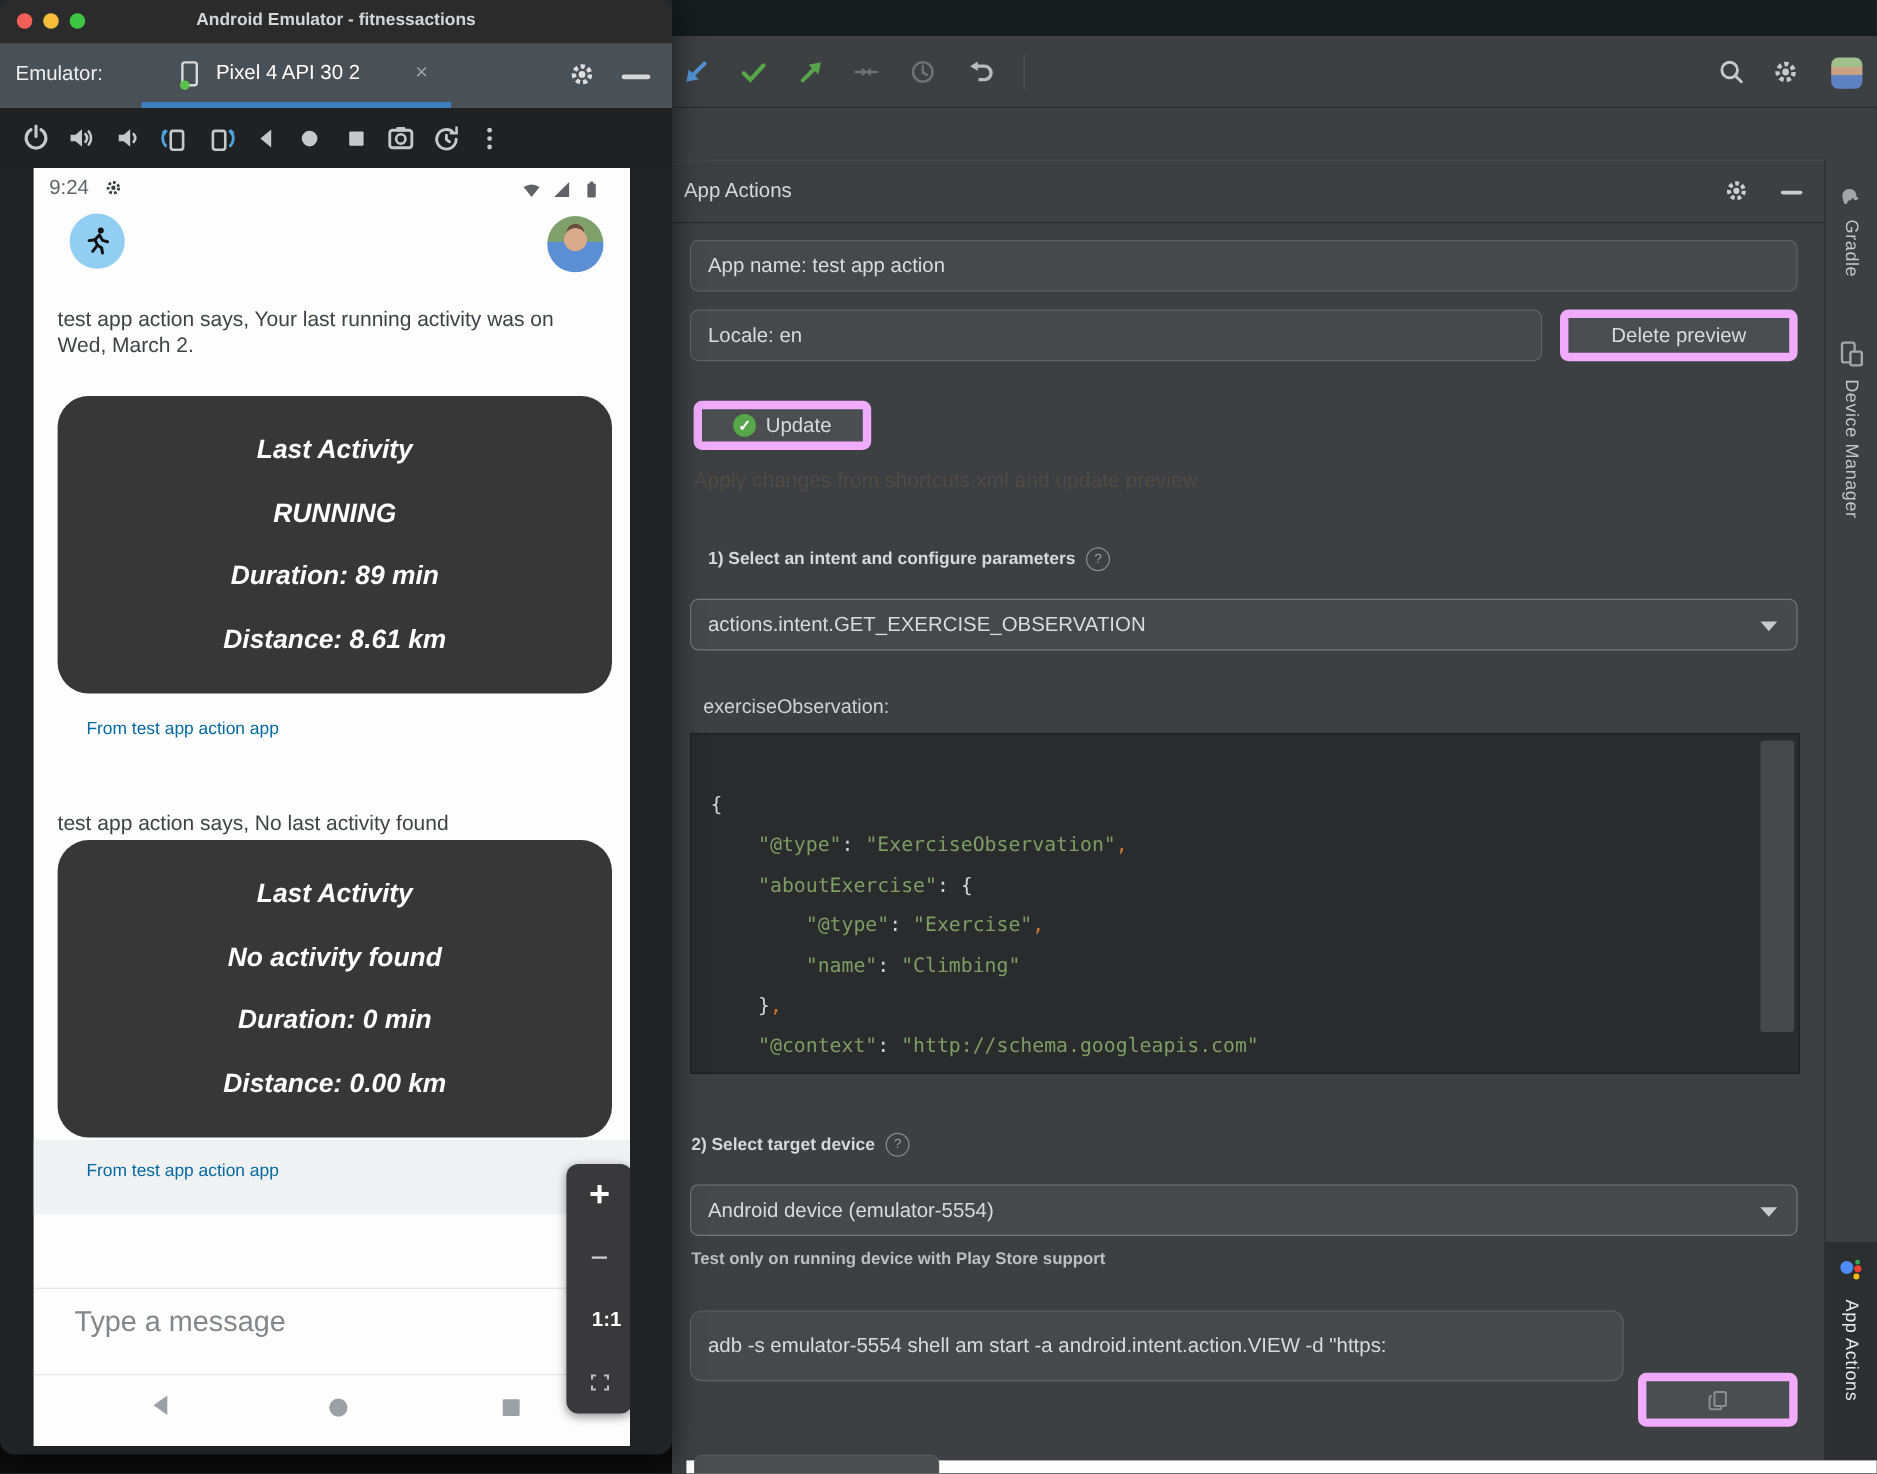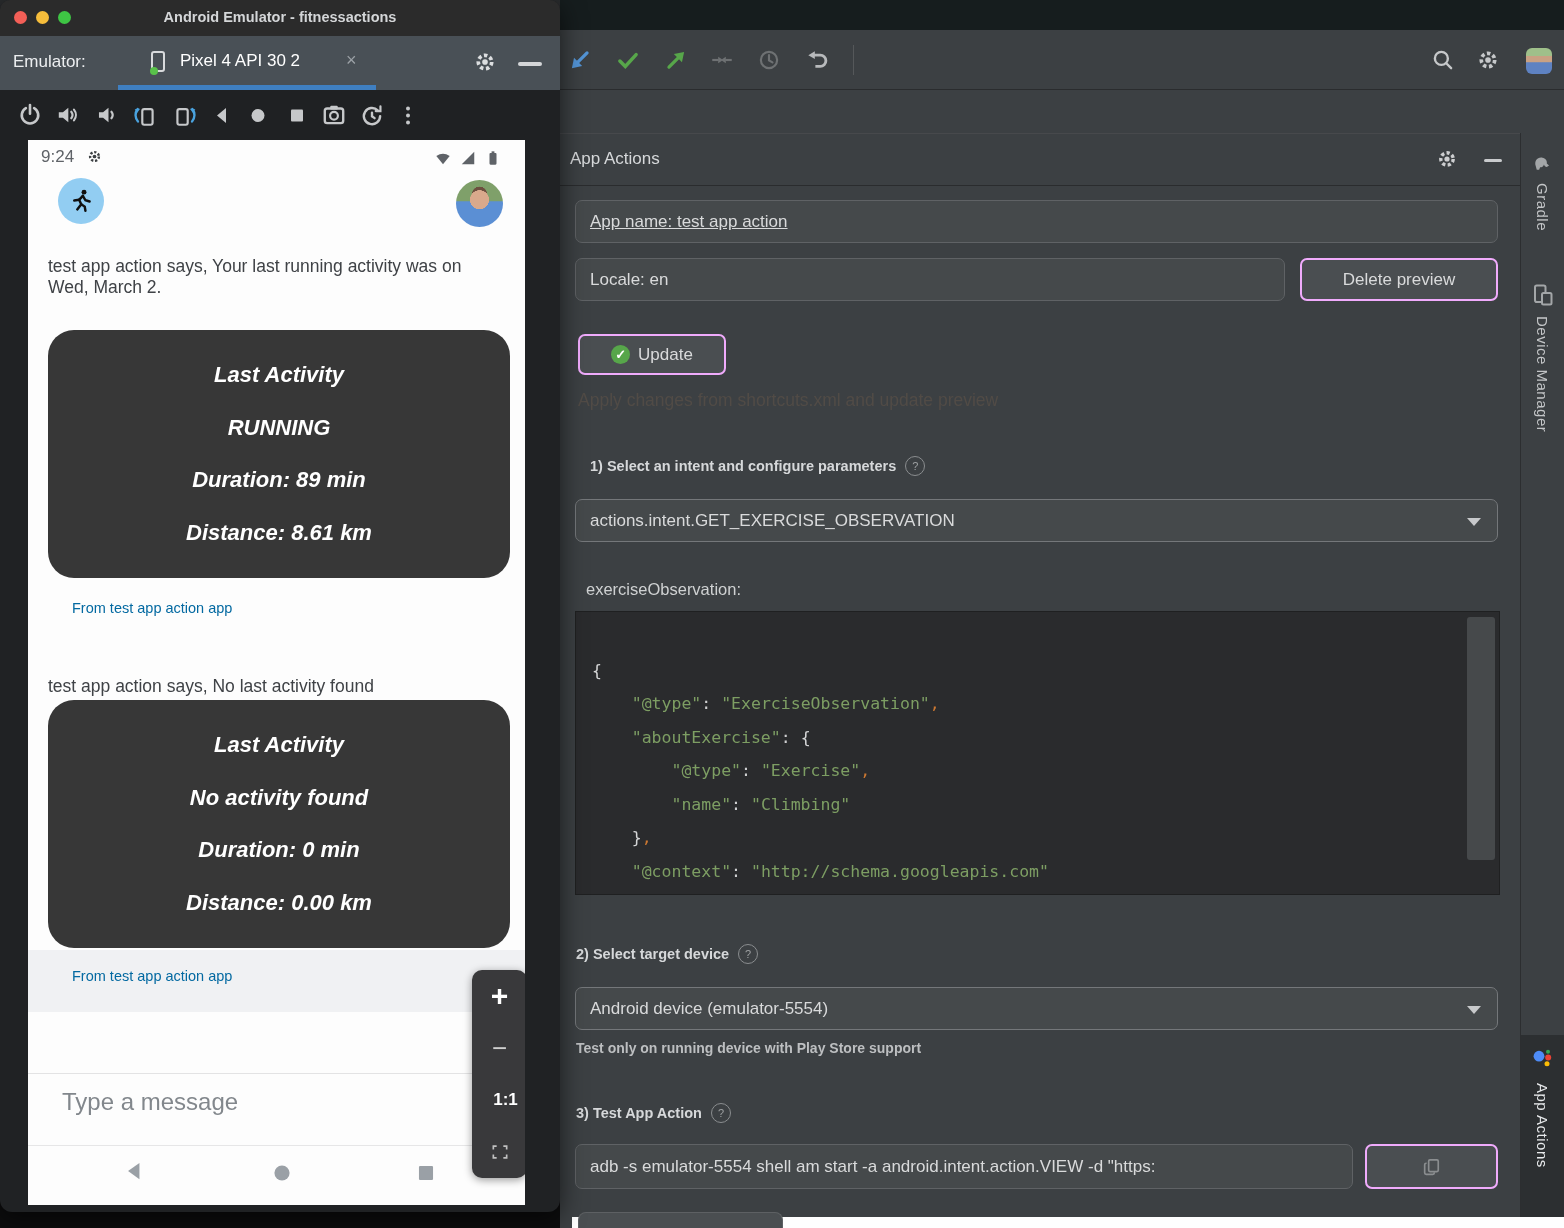--- a/index.html
+++ b/index.html
@@ -81,23 +81,23 @@
       background:linear-gradient(180deg,#9fc08a 0 30%,#c9a183 31% 55%,#5e82c2 56% 100%);}
 
   .panelheader{left:0;top:133px;width:960px;height:53px;border-top:1px solid #47494c;
                border-bottom:1px solid #2a2c2e;box-sizing:border-box;}
   .ph-title{left:10px;top:15px;font-size:17px;color:#d6d8da;}
   .ph-gear{left:875px;top:13px;color:#cdced0;}
   .ph-min{left:924px;top:25px;width:18px;height:3px;background:#c9cbcd;border-radius:2px;}
 
   .field{background:#45494b;border:1px solid #5f6265;border-radius:7px;box-sizing:border-box;
          color:#d9dadb;font-size:17px;display:flex;align-items:center;padding:0 14px;}
-  .fld-appname{left:15px;top:200px;width:923px;height:43px;text-decoration:underline;}
+  .fld-appname{left:15px;top:200px;width:923px;height:43px;}
   .fld-locale{left:15px;top:258px;width:710px;height:43px;}
-  .btn{background:#4a4e51;border:2px solid #f0abfc;border-radius:7px;box-sizing:border-box;
+  .btn{background:#4a4e51;border:7px solid #f0abfc;border-radius:7px;box-sizing:border-box;
        color:#d9dadb;font-size:17px;display:flex;align-items:center;justify-content:center;}
   .btn-delete{left:740px;top:258px;width:198px;height:43px;}
   .btn-update{left:18px;top:334px;width:148px;height:41px;gap:8px;}
   .upd-check{width:19px;height:19px;border-radius:50%;background:#57a64a;color:#fff;
              display:flex;align-items:center;justify-content:center;font-size:13px;font-weight:bold;}
   .ghost{left:18px;top:390px;font-size:17.5px;color:#514b46;}
   .sect{font-size:14.5px;font-weight:bold;color:#d6d8da;display:flex;align-items:center;}
   .sect1{left:30px;top:456px;} .sect2{left:16px;top:944px;} .sect3{left:16px;top:1103px;}
   .help{display:inline-flex;width:18px;height:18px;border:1.6px solid #8a8d8f;border-radius:50%;
         align-items:center;justify-content:center;font-size:11px;font-weight:normal;color:#9da0a2;margin-left:9px;}
@@ -112,21 +112,21 @@
   .codeblock{left:15px;top:611px;width:925px;height:284px;background:#2a2b2d;border:1px solid #1f2021;
              box-sizing:border-box;padding:8px 0 0 16px;font-family:"DejaVu Sans Mono",monospace;
              font-size:16.5px;line-height:33.5px;color:#cfd0d1;white-space:pre;overflow:hidden;}
   .codeblock .k,.codeblock .v{color:#7d9e63;}
   .codeblock .c{color:#cc7832;}
   .codeblock .b{color:#d4d5d6;}
   .i1{padding-left:4ch;display:inline-block;} .i2{padding-left:8ch;display:inline-block;}
   .code-scroll{right:4px;top:5px;width:28px;height:243px;background:#46494b;border-radius:3px;z-index:2;}
 
   .note{left:16px;top:1040px;font-size:14px;font-weight:bold;color:#bdbfc1;}
-  .fld-adb{left:15px;top:1144px;width:778px;height:45px;overflow:hidden;white-space:nowrap;}
+  .fld-adb{left:15px;top:1092px;width:778px;height:59px;overflow:hidden;white-space:nowrap;border-radius:10px;}
   .btn-copy{left:805px;top:1144px;width:133px;height:45px;color:#8b8e90;}
   .partialbtn{left:18px;top:1212px;width:205px;height:16px;background:#4a4e51;border:1px solid #5d6063;
               border-bottom:none;border-radius:8px 8px 0 0;box-sizing:border-box;z-index:6;}
   .whitestrip{left:12px;top:1217px;width:992px;height:11px;background:#fefefe;z-index:5;}
 
   .tabstrip{left:960px;top:133px;width:44px;height:1084px;background:#3c4043;border-left:1px solid #2c2e30;box-sizing:border-box;}
   .vtab-label{writing-mode:vertical-rl;font-size:15px;color:#c3c5c7;letter-spacing:.5px;}
   .ts-gradle-ic{left:10px;top:18px;color:#a3a6a8;}
   .ts-gradle-lb{left:13px;top:50px;}
   .ts-dm-ic{left:10px;top:150px;color:#a3a6a8;}

